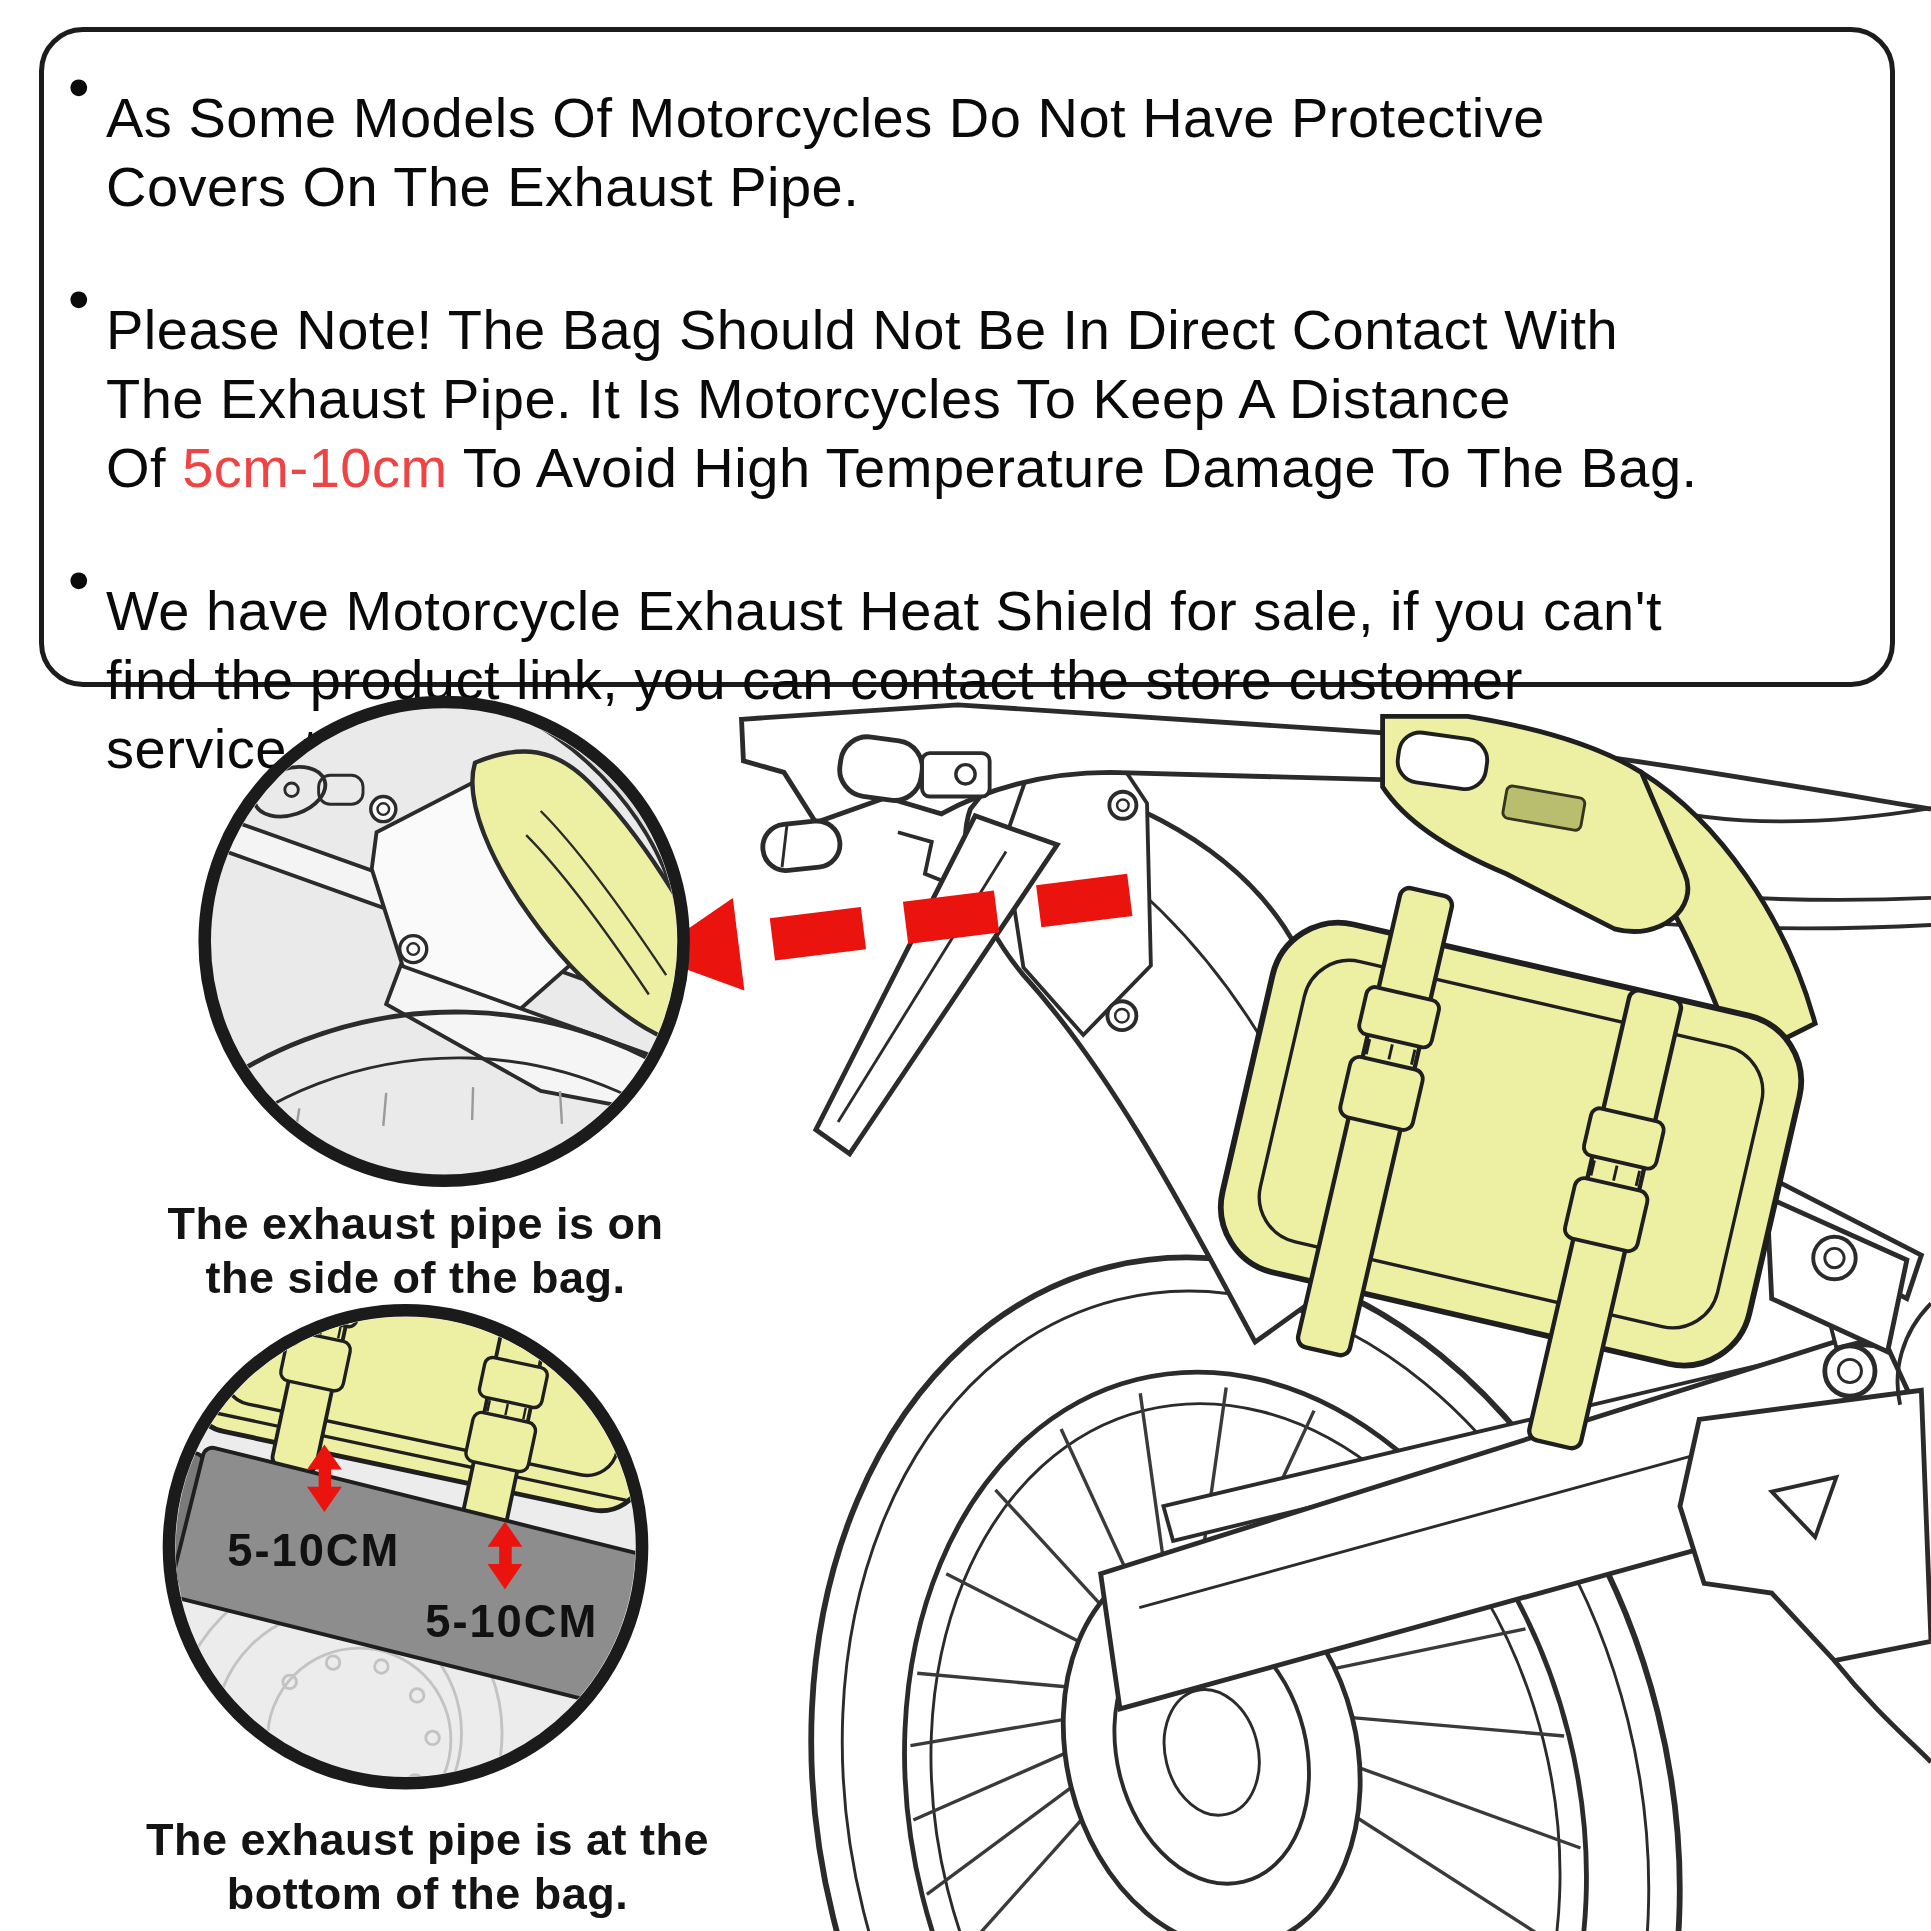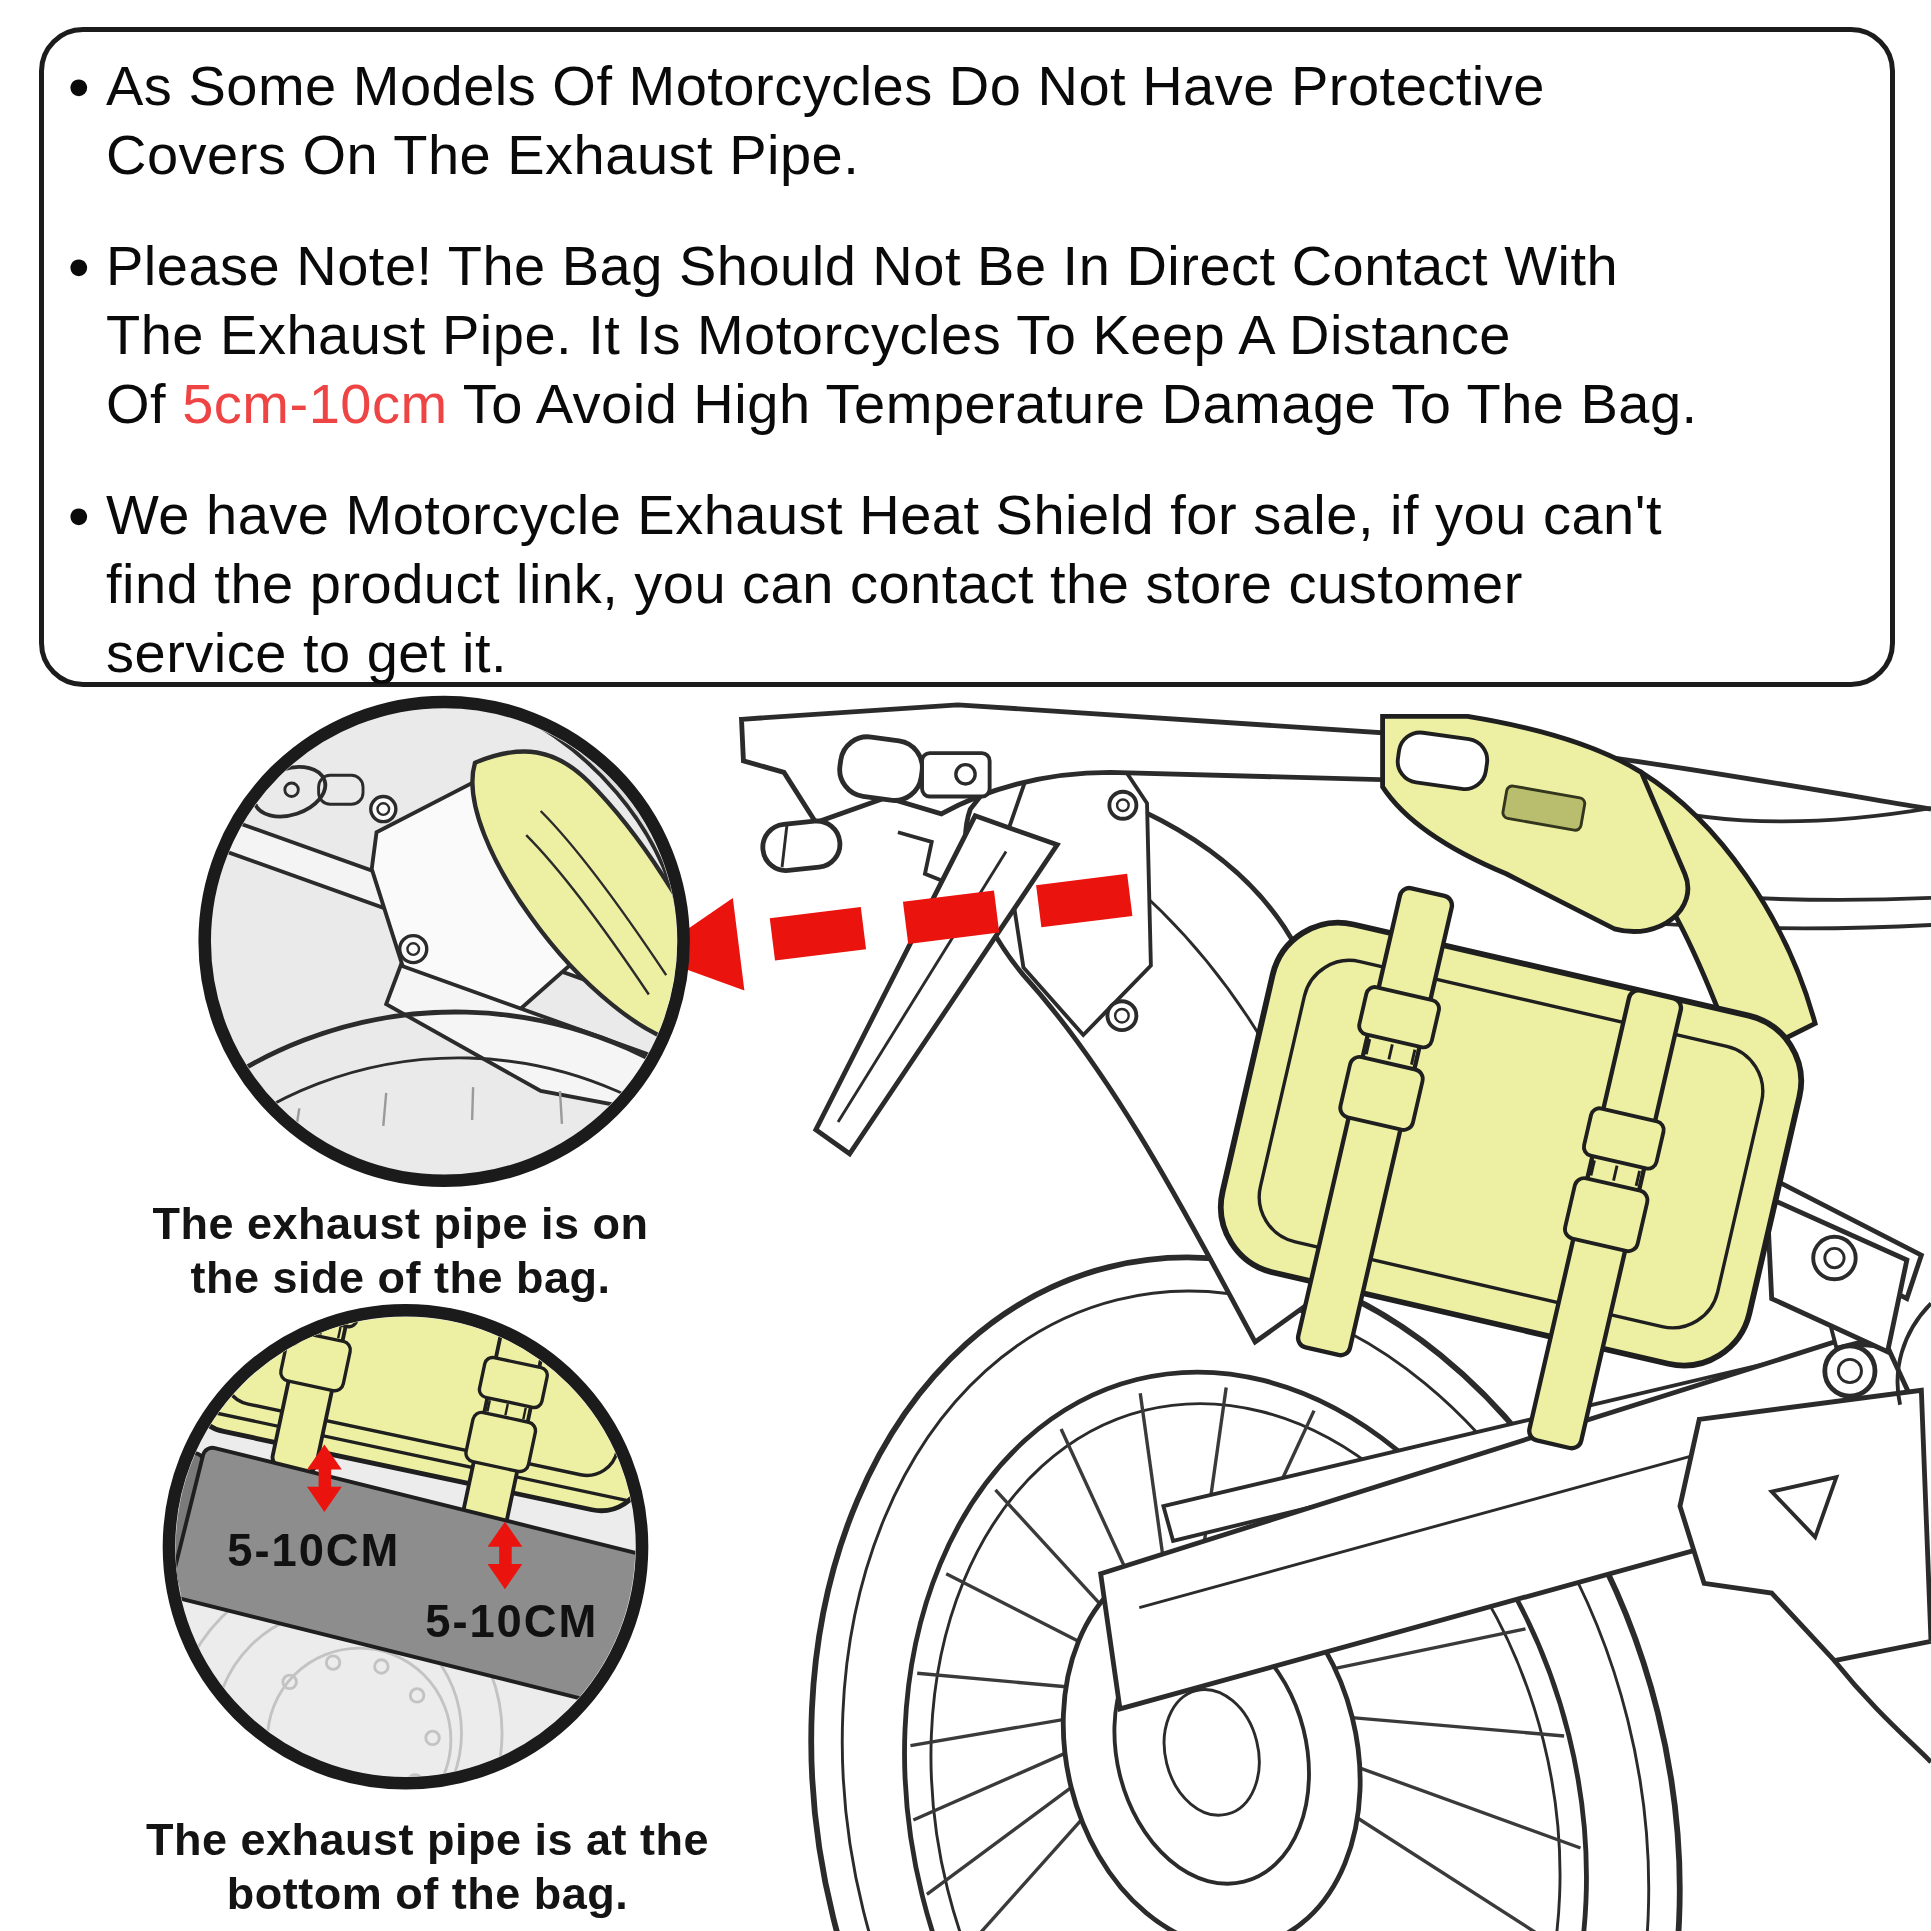--- a/index.html
+++ b/index.html
@@ -12,30 +12,31 @@
     background:#ffffff;padding:19.3px 19.3px 9.7px 23px;
   }
   .bullet{display:flex;align-items:flex-start;margin-bottom:42px;}
   .bullet:last-child{margin-bottom:0;}
   .bullet .dot{
     flex:0 0 39px;font-size:39px;line-height:70px;color:#0a0a0a;
   }
   .bullet .bullet-text{
     white-space:pre-line;font-size:56px;line-height:69px;color:#0a0a0a;
     letter-spacing:0.5px;
+    margin-top:32px;
   }
   .hl-red{color:#ef4444;}
 
   
   .inset-caption{
     position:absolute;width:599px;text-align:center;white-space:pre-line;
     font-weight:bold;font-size:45px;line-height:54px;color:#141414;
     letter-spacing:0.5px;
   }
-  #caption-side{left:101px;top:1197px;}
+  #caption-side{left:116px;top:1197px;}
   #caption-bottom{left:128px;top:1813px;}
 
   svg{position:absolute;left:0;top:0;}
   .ln{stroke:#2b2b2b;fill:none;}
   .faint{stroke:#c3c3c3;fill:none;}
   text.dist{
     font-family:"Liberation Sans",sans-serif;font-weight:bold;
     font-size:47px;fill:#111111;letter-spacing:2px;
   }
 </style>

